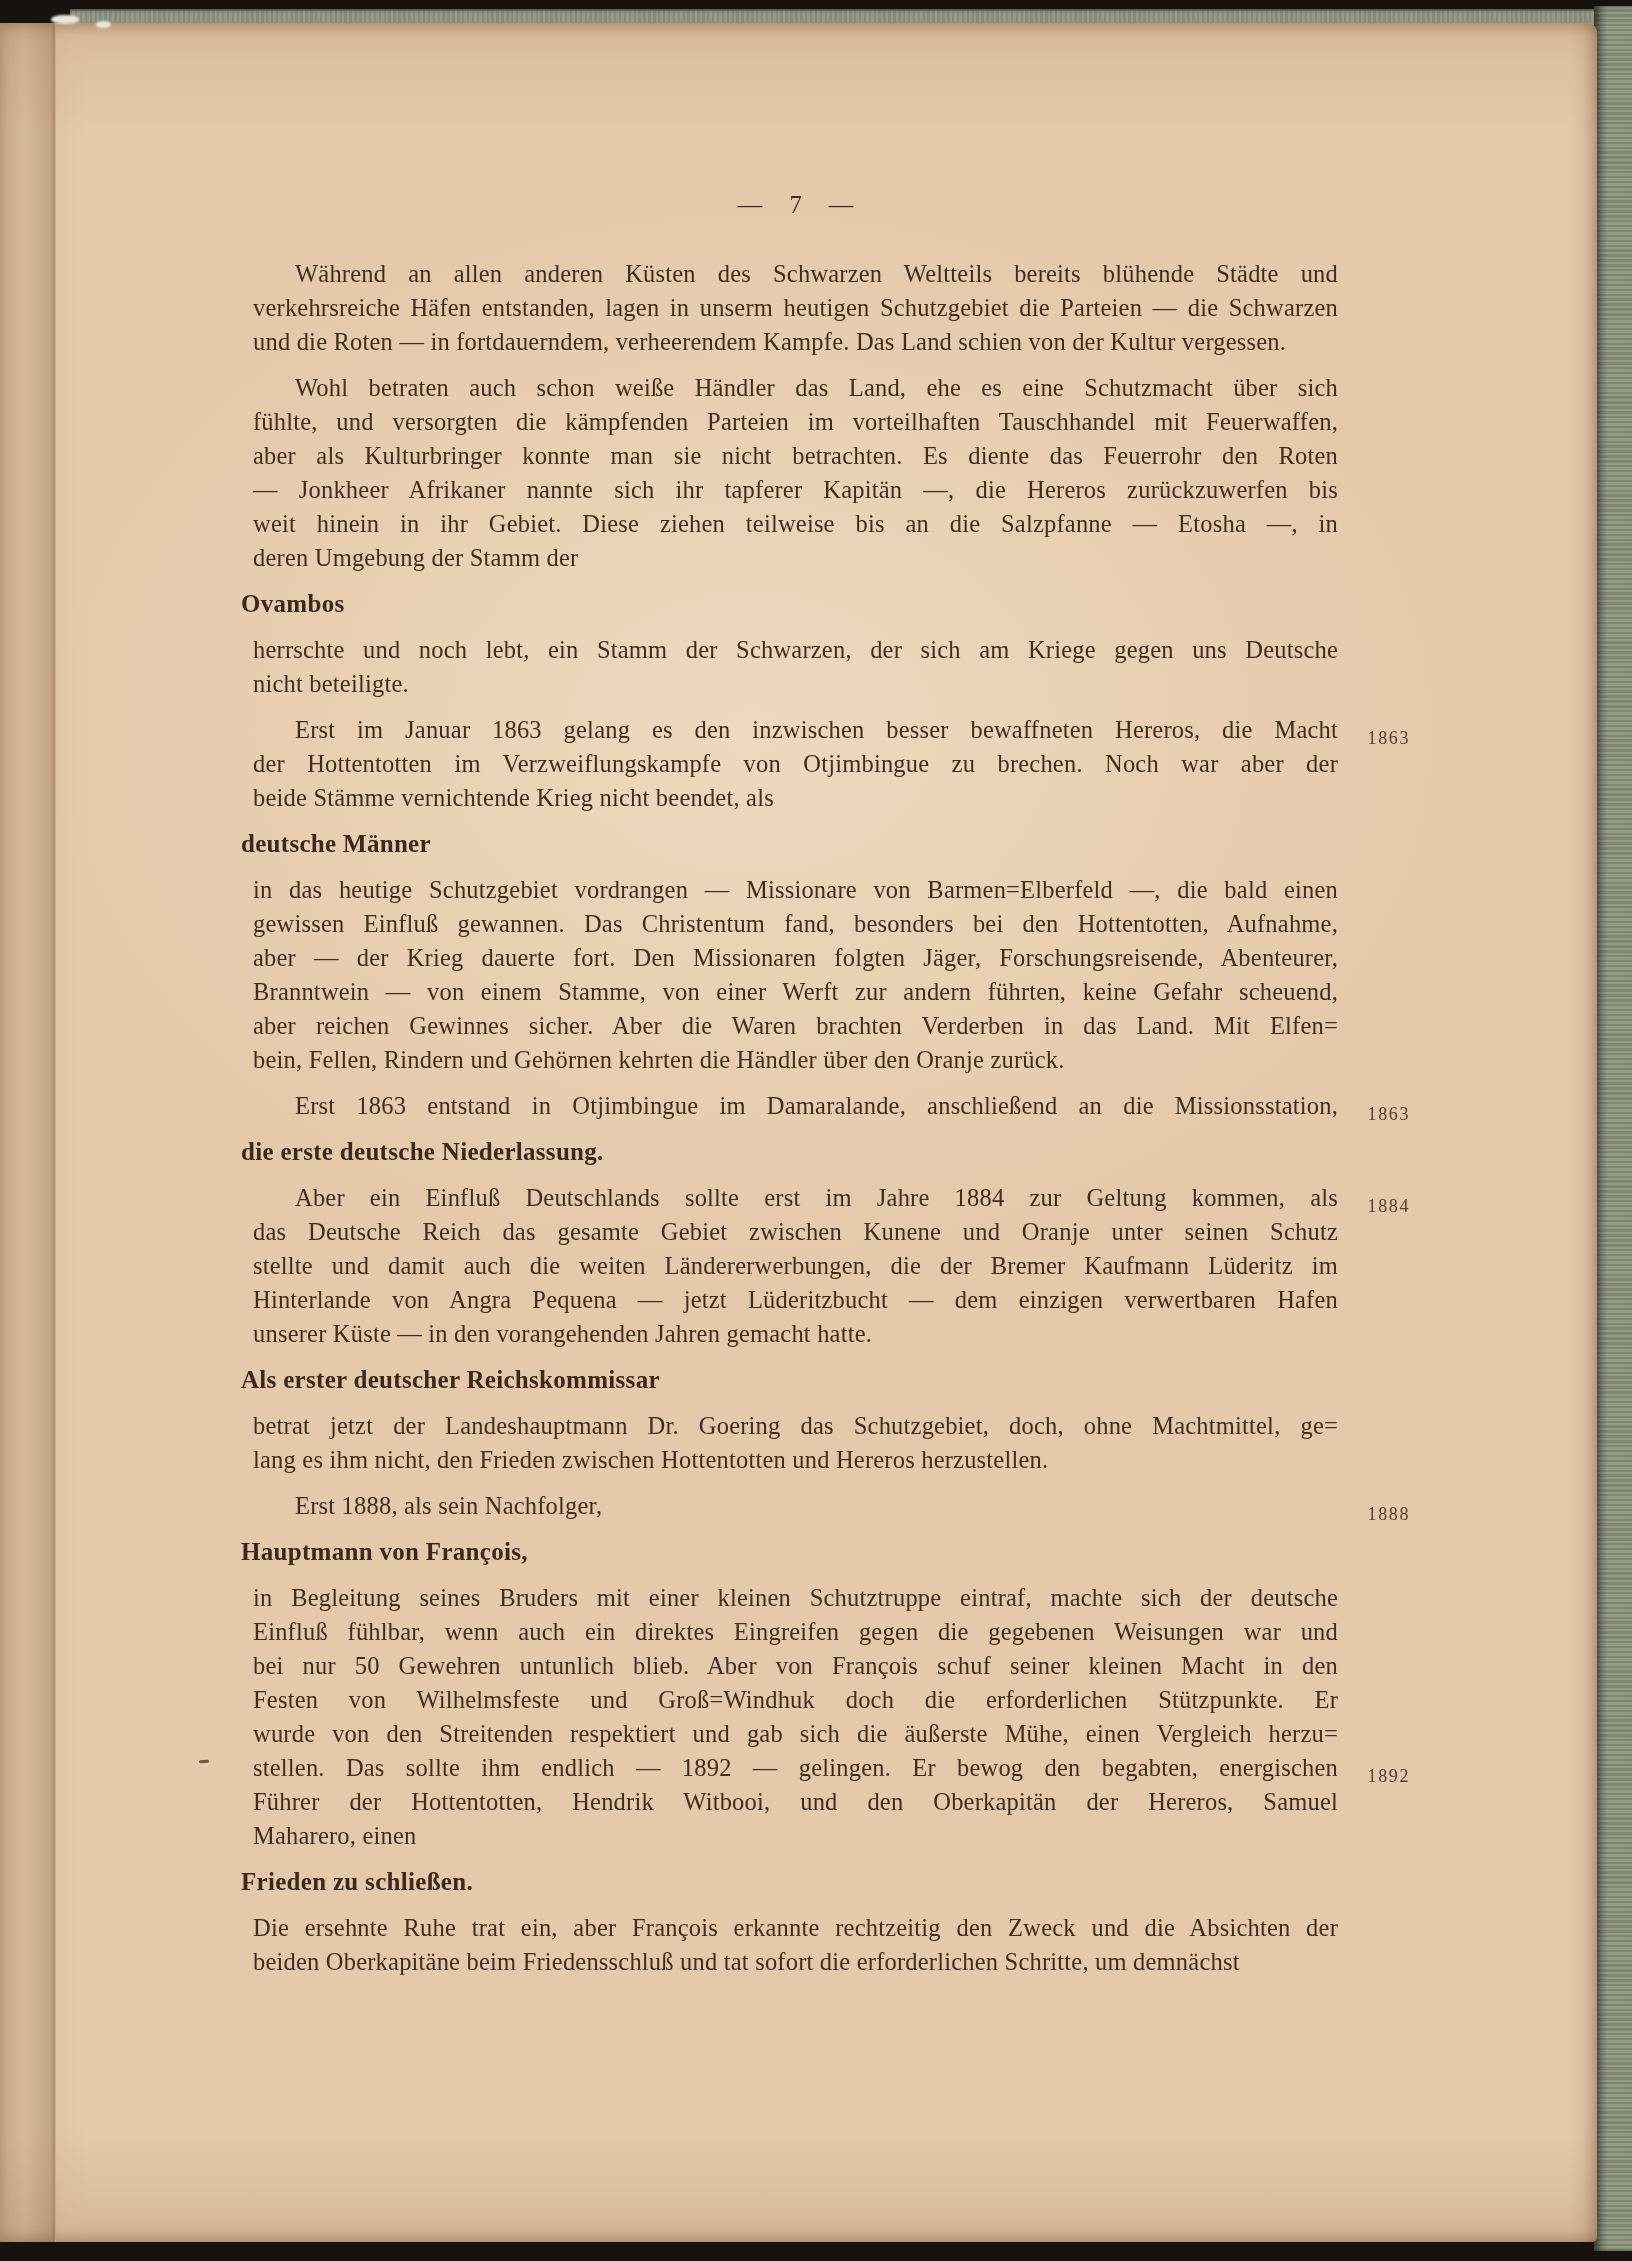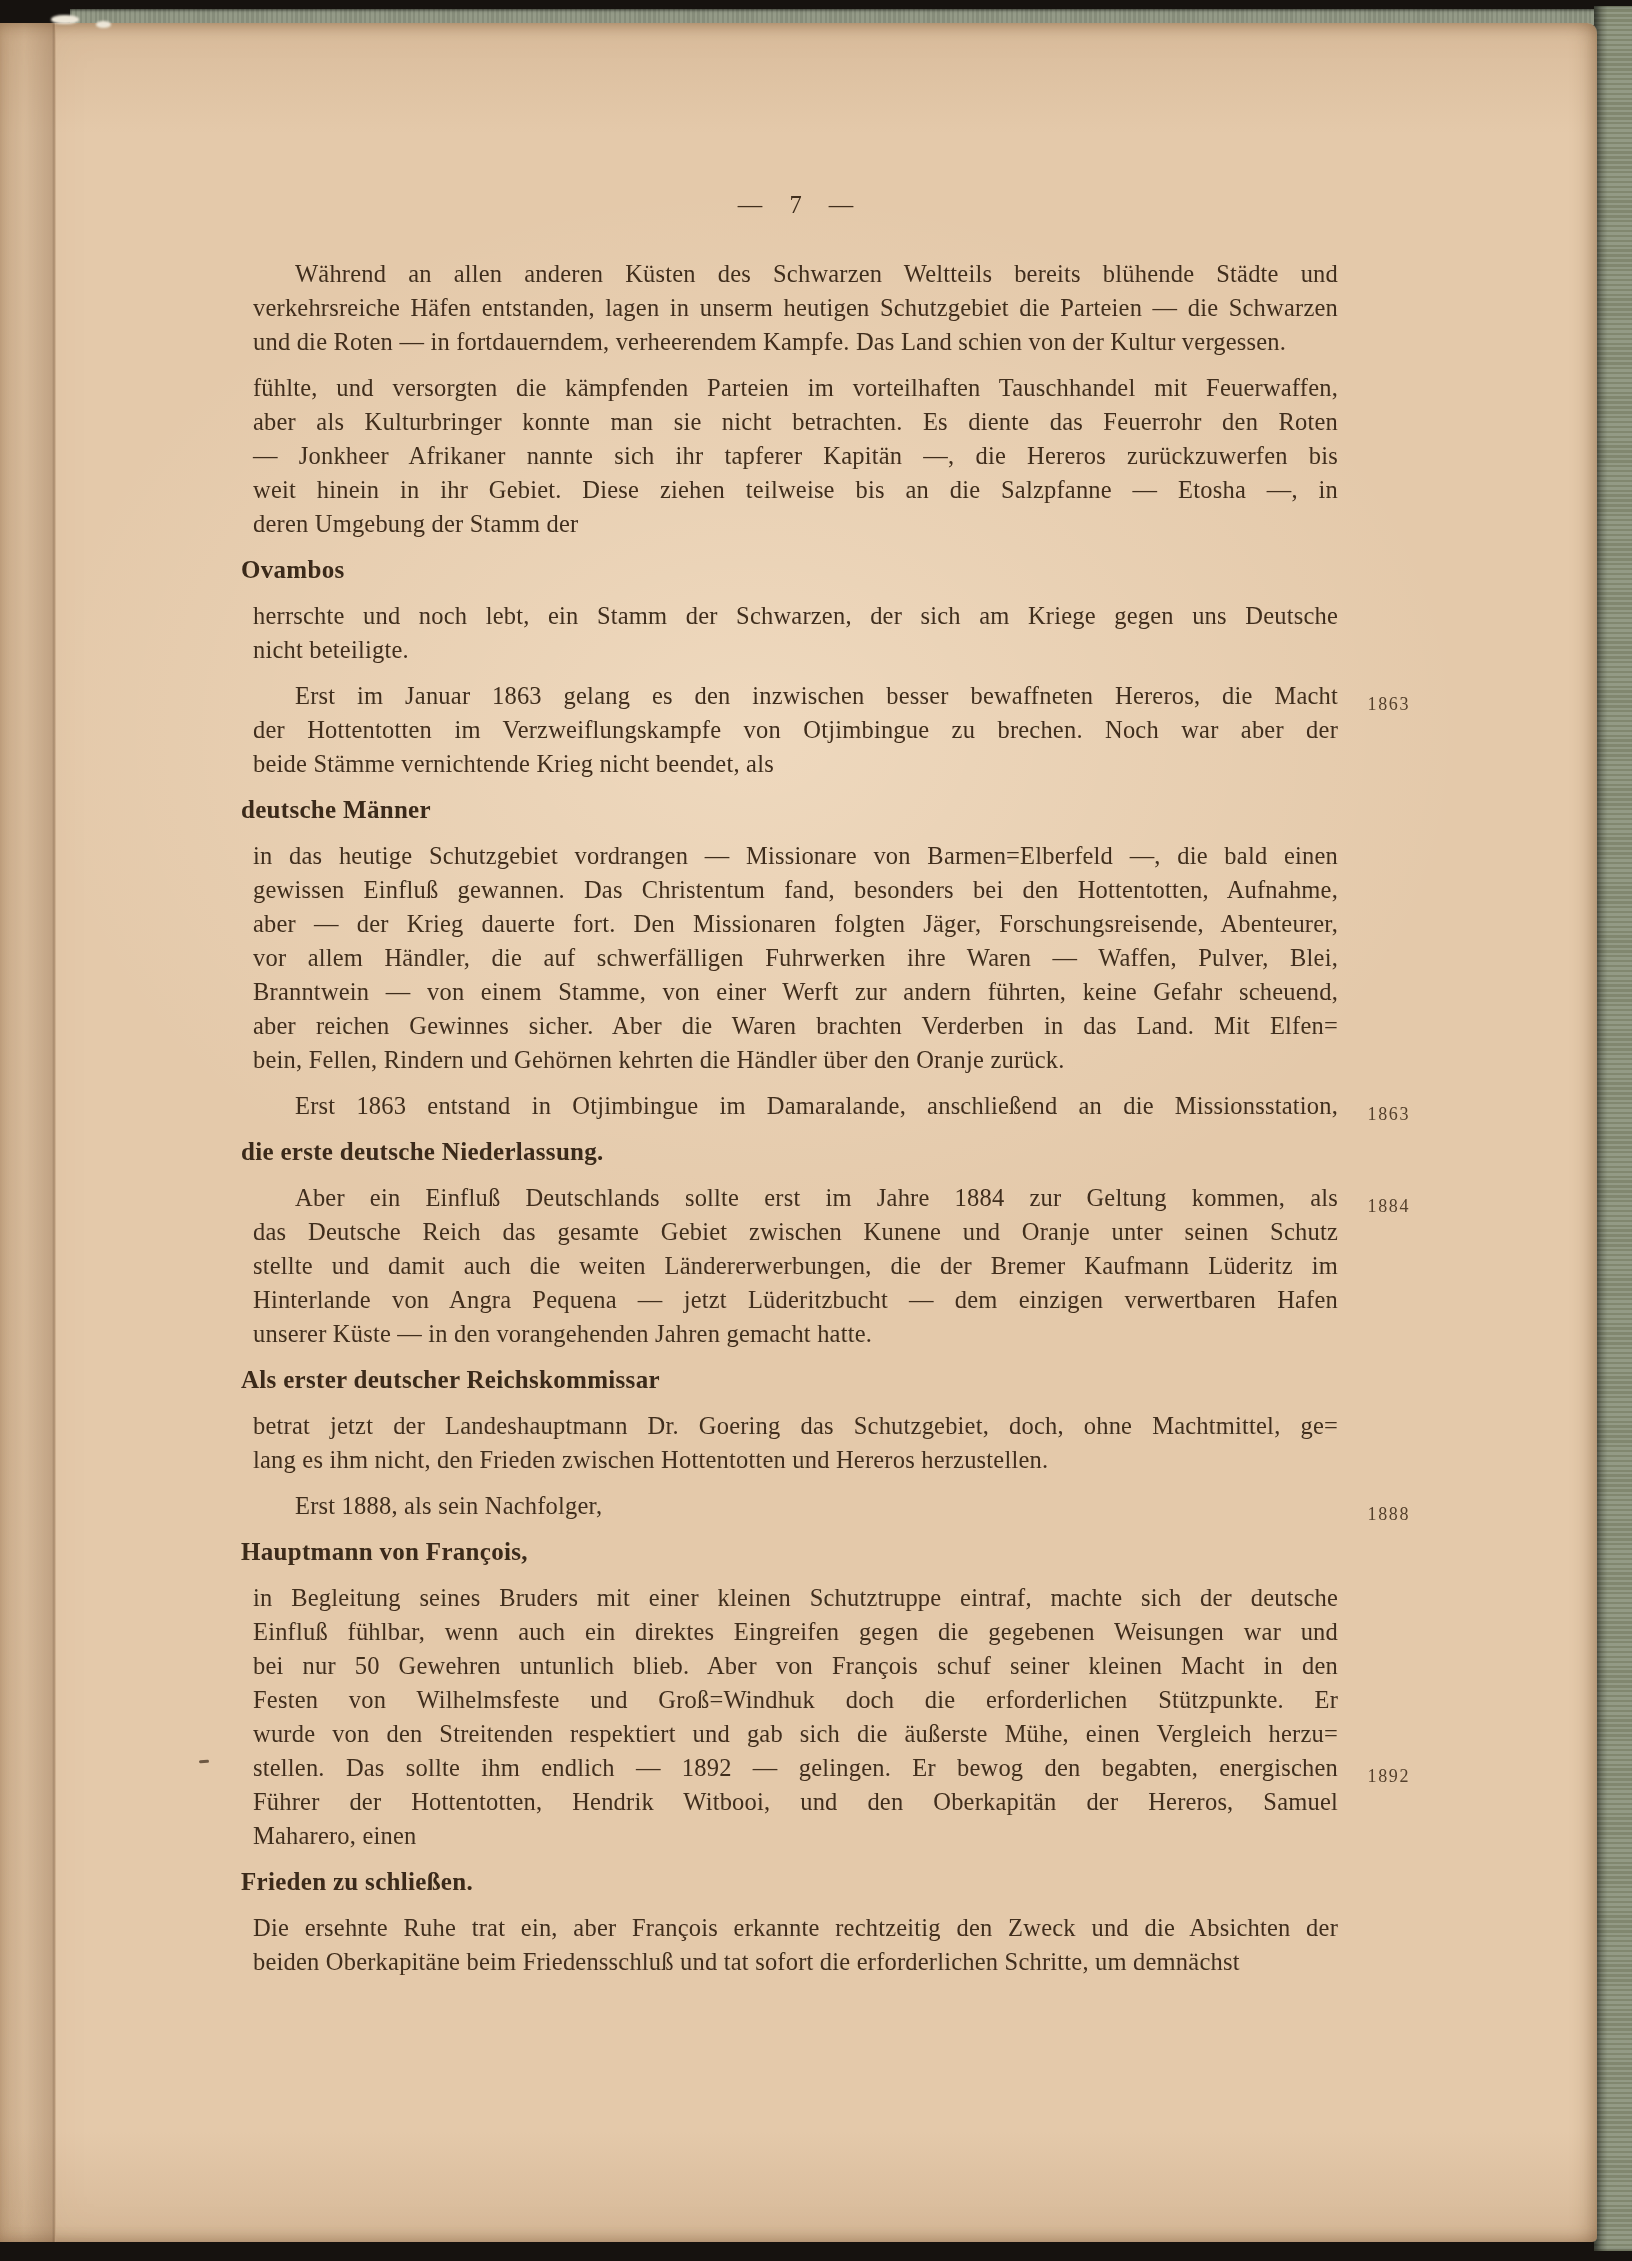--- a/index.html
+++ b/index.html
@@ -90,20 +90,21 @@
 
     <div class="page-num">— 7 —</div>
 
     <div class="text-block" id="text-block">
         <div class="para">
           <div class="line indent"><span class="ltext">Während an allen anderen Küsten des Schwarzen Weltteils bereits blühende Städte und</span></div>
           <div class="line"><span class="ltext">verkehrsreiche Häfen entstanden, lagen in unserm heutigen Schutzgebiet die Parteien — die Schwarzen</span></div>
           <div class="line last"><span class="ltext">und die Roten — in fortdauerndem, verheerendem Kampfe. Das Land schien von der Kultur vergessen.</span></div>
         </div>
         <div class="para">
+          <div class="line indent"><span class="ltext">Wohl betraten auch schon weiße Händler das Land, ehe es eine Schutzmacht über sich</span></div>
           <div class="line"><span class="ltext">fühlte, und versorgten die kämpfenden Parteien im vorteilhaften Tauschhandel mit Feuerwaffen,</span></div>
           <div class="line"><span class="ltext">aber als Kulturbringer konnte man sie nicht betrachten. Es diente das Feuerrohr den Roten</span></div>
           <div class="line"><span class="ltext">— Jonkheer Afrikaner nannte sich ihr tapferer Kapitän —, die Hereros zurückzuwerfen bis</span></div>
           <div class="line"><span class="ltext">weit hinein in ihr Gebiet. Diese ziehen teilweise bis an die Salzpfanne — Etosha —, in</span></div>
           <div class="line last"><span class="ltext">deren Umgebung der Stamm der</span></div>
         </div>
         <div class="heading">Ovambos</div>
         <div class="para">
           <div class="line"><span class="ltext">herrschte und noch lebt, ein Stamm der Schwarzen, der sich am Kriege gegen uns Deutsche</span></div>
           <div class="line last"><span class="ltext">nicht beteiligte.</span></div>
@@ -111,21 +112,20 @@
         <div class="para">
           <div class="line indent"><span class="ltext">Erst im Januar 1863 gelang es den inzwischen besser bewaffneten Hereros, die Macht</span><span class="note">1863</span></div>
           <div class="line"><span class="ltext">der Hottentotten im Verzweiflungskampfe von Otjimbingue zu brechen. Noch war aber der</span></div>
           <div class="line last"><span class="ltext">beide Stämme vernichtende Krieg nicht beendet, als</span></div>
         </div>
         <div class="heading">deutsche Männer</div>
         <div class="para">
           <div class="line"><span class="ltext">in das heutige Schutzgebiet vordrangen — Missionare von Barmen=Elberfeld —, die bald einen</span></div>
           <div class="line"><span class="ltext">gewissen Einfluß gewannen. Das Christentum fand, besonders bei den Hottentotten, Aufnahme,</span></div>
           <div class="line"><span class="ltext">aber — der Krieg dauerte fort. Den Missionaren folgten Jäger, Forschungsreisende, Abenteurer,</span></div>
-          <div class="line"><span class="ltext">vor allem Händler, die auf schwerfälligen Fuhrwerken ihre Waren — Waffen, Pulver, Blei,</span></div>
           <div class="line"><span class="ltext">Branntwein — von einem Stamme, von einer Werft zur andern führten, keine Gefahr scheuend,</span></div>
           <div class="line"><span class="ltext">aber reichen Gewinnes sicher.  Aber die Waren brachten Verderben in das Land.  Mit Elfen=</span></div>
           <div class="line last"><span class="ltext">bein, Fellen, Rindern und Gehörnen kehrten die Händler über den Oranje zurück.</span></div>
         </div>
         <div class="para">
           <div class="line indent"><span class="ltext">Erst 1863 entstand in Otjimbingue im Damaralande, anschließend an die Missionsstation,</span><span class="note">1863</span></div>
         </div>
         <div class="heading">die erste deutsche Niederlassung.</div>
         <div class="para">
           <div class="line indent"><span class="ltext">Aber ein Einfluß Deutschlands sollte erst im Jahre 1884 zur Geltung kommen, als</span><span class="note">1884</span></div>

